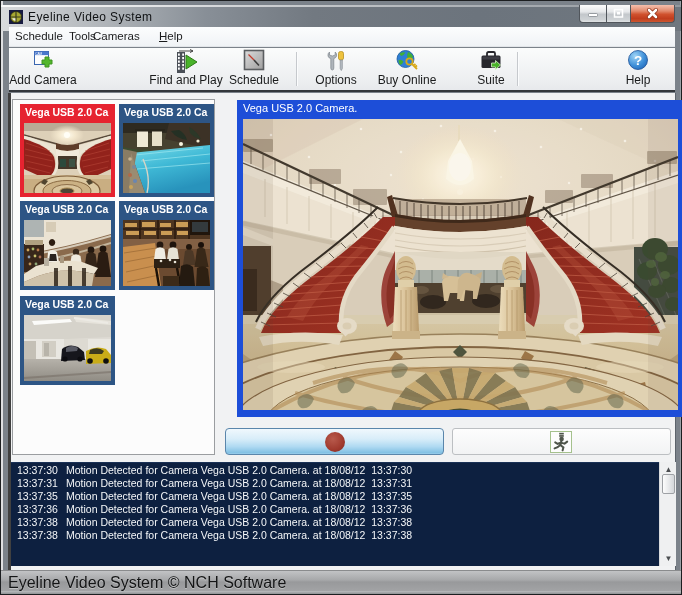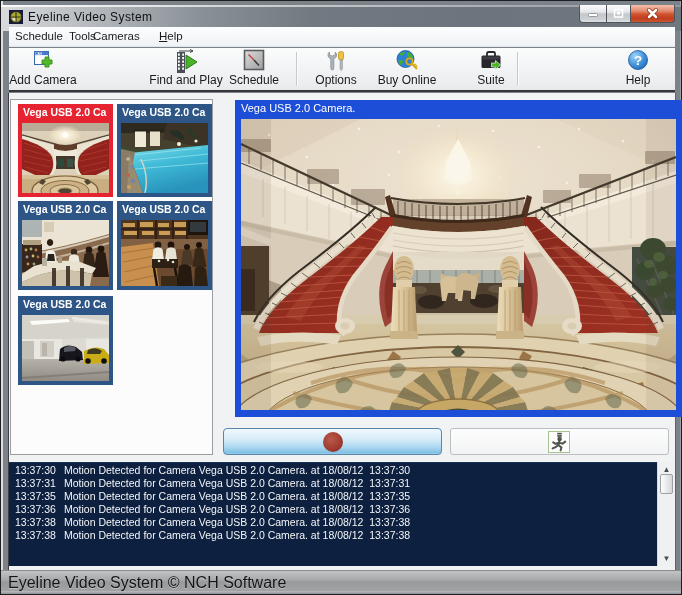--- a/index.html
+++ b/index.html
@@ -21,21 +21,21 @@
  linear-gradient(#f4c0ae 0,#e28a6d 35%,#d0512d 55%,#c03d1d 80%,#cc5630 100%)}
 .menubar{position:absolute;left:8px;top:26px;width:666px;height:20px;
  background:linear-gradient(#fcfdfe,#f0f3f6);border-bottom:1px solid #e2e5e9}
 .menubar span{position:absolute;top:3px;font-size:11.5px;color:#1a1b1c}
 .toolbar{position:absolute;left:8px;top:47px;width:666px;height:44px;
  background:linear-gradient(#fbfcfc,#eceeF0 80%,#e7e9ec);border-bottom:2px solid #33373c}
 .tbtn{position:absolute;top:1px;text-align:center;font-size:12px;color:#1a1b1c}
 .tbtn svg{display:block;margin:0 auto}
 .tbtn .lbl{display:block;margin-top:0}
 .tsep{position:absolute;top:4px;width:2px;height:34px;border-left:1px solid #c6c9cd;border-right:1px solid #fbfcfd}
-.client{position:absolute;left:7px;top:92px;width:668px;height:478px;background:#f1f2f3;border-left:1px solid #404040;border-right:1px solid #5c636b}
+.client{position:absolute;left:7px;top:92px;width:668px;height:478px;background:#f1f2f3;border-left:3px solid #404040;border-right:1px solid #5c636b}
 .panel{position:absolute;left:1px;top:6px;width:203px;height:356px;background:#fcfcfc;border:1px solid #9a9da0}
 .thumb{position:absolute;width:95px;font-size:10.5px;font-weight:bold;color:#fff}
 .thumb .hd{height:17px;line-height:17px;padding-left:5px;overflow:hidden;white-space:nowrap}
 .thumb svg{position:absolute;left:4px;top:19px}
 .th-blue{background:#2d5585}
 .th-red{background:#e62330}
 .video{position:absolute;left:226px;top:7px;width:447px;height:317px;background:#1d4ed8}
 .video .vhd{position:absolute;left:6px;top:2px;font-size:11px;color:#fff}
 .video svg.main{position:absolute;left:6px;top:19px}
 .recbtn{position:absolute;left:214px;top:335px;width:219px;height:27px;border:1px solid #5a86ab;border-radius:4px;

